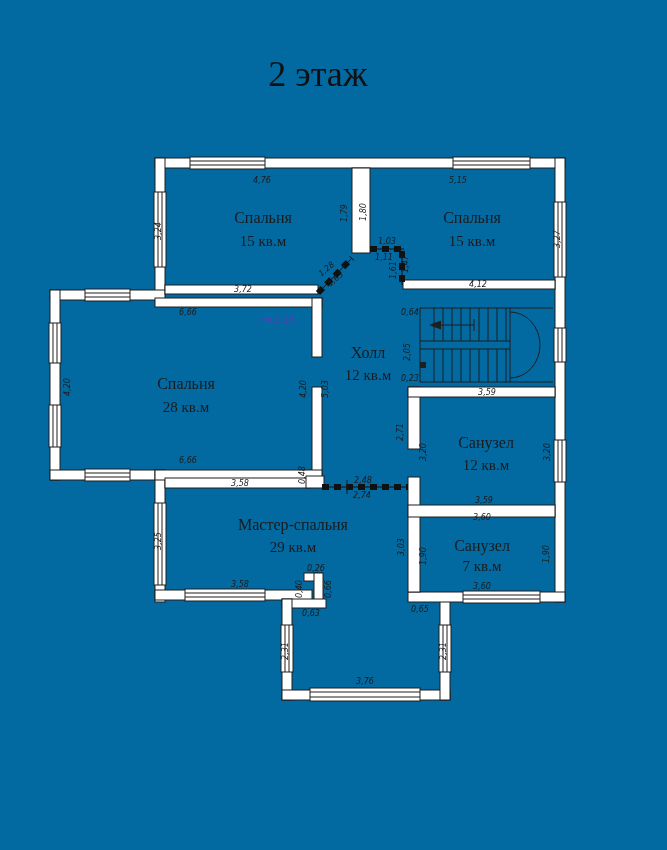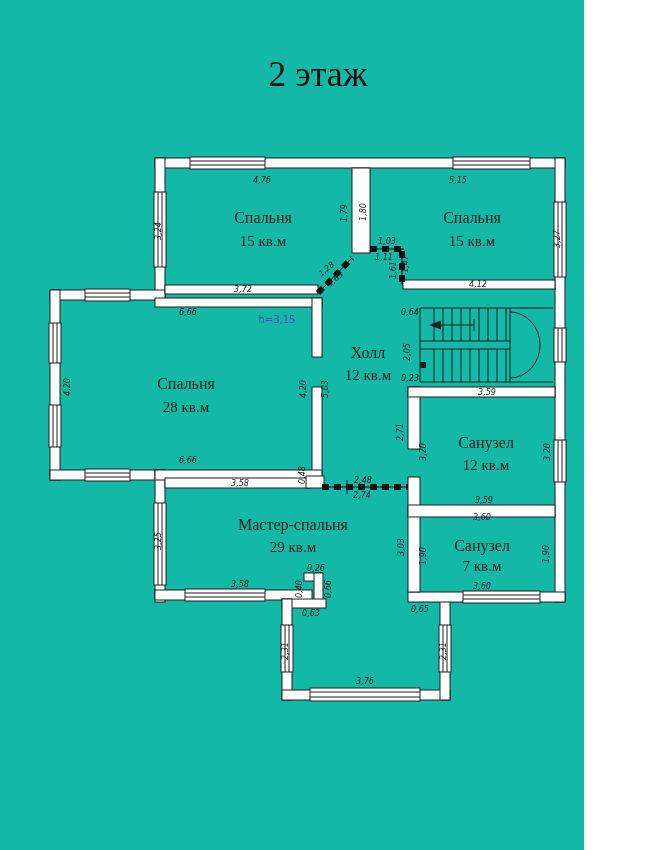--- a/index.html
+++ b/index.html
@@ -1,16 +1,16 @@
 <!DOCTYPE html>
 <html><head>
 <meta charset="utf-8">
 <style>
   html,body{margin:0;padding:0;background:#ffffff;}
-  .page{width:584px;height:850px;background:#14b8a6;position:relative;overflow:hidden;text-align:right;}
+  .page{width:667px;height:850px;background:#0369a1;position:relative;overflow:hidden;text-align:right;}
   svg{display:block;}
   .w{fill:#ffffff;stroke:#1f1f1f;stroke-width:1;}
   .ln{stroke:#1f1f1f;stroke-width:1;fill:none;}
   .door{stroke:#111;stroke-width:6;stroke-dasharray:7 5;fill:none;}
   .doorbase{stroke:#111;stroke-width:1;fill:none;}
   .dim{font:italic 8px "DejaVu Sans",sans-serif;fill:#1b1b1b;text-anchor:middle;}
   .room{font:16px "Liberation Serif",serif;fill:#1b1b1b;text-anchor:middle;}
   .area{font:15px "Liberation Serif",serif;fill:#1b1b1b;text-anchor:middle;}
   .hnote{font:10px "DejaVu Sans",sans-serif;fill:#4646b4;text-anchor:middle;}
   .title{font:36px "Liberation Serif",serif;fill:#111;text-anchor:middle;}

